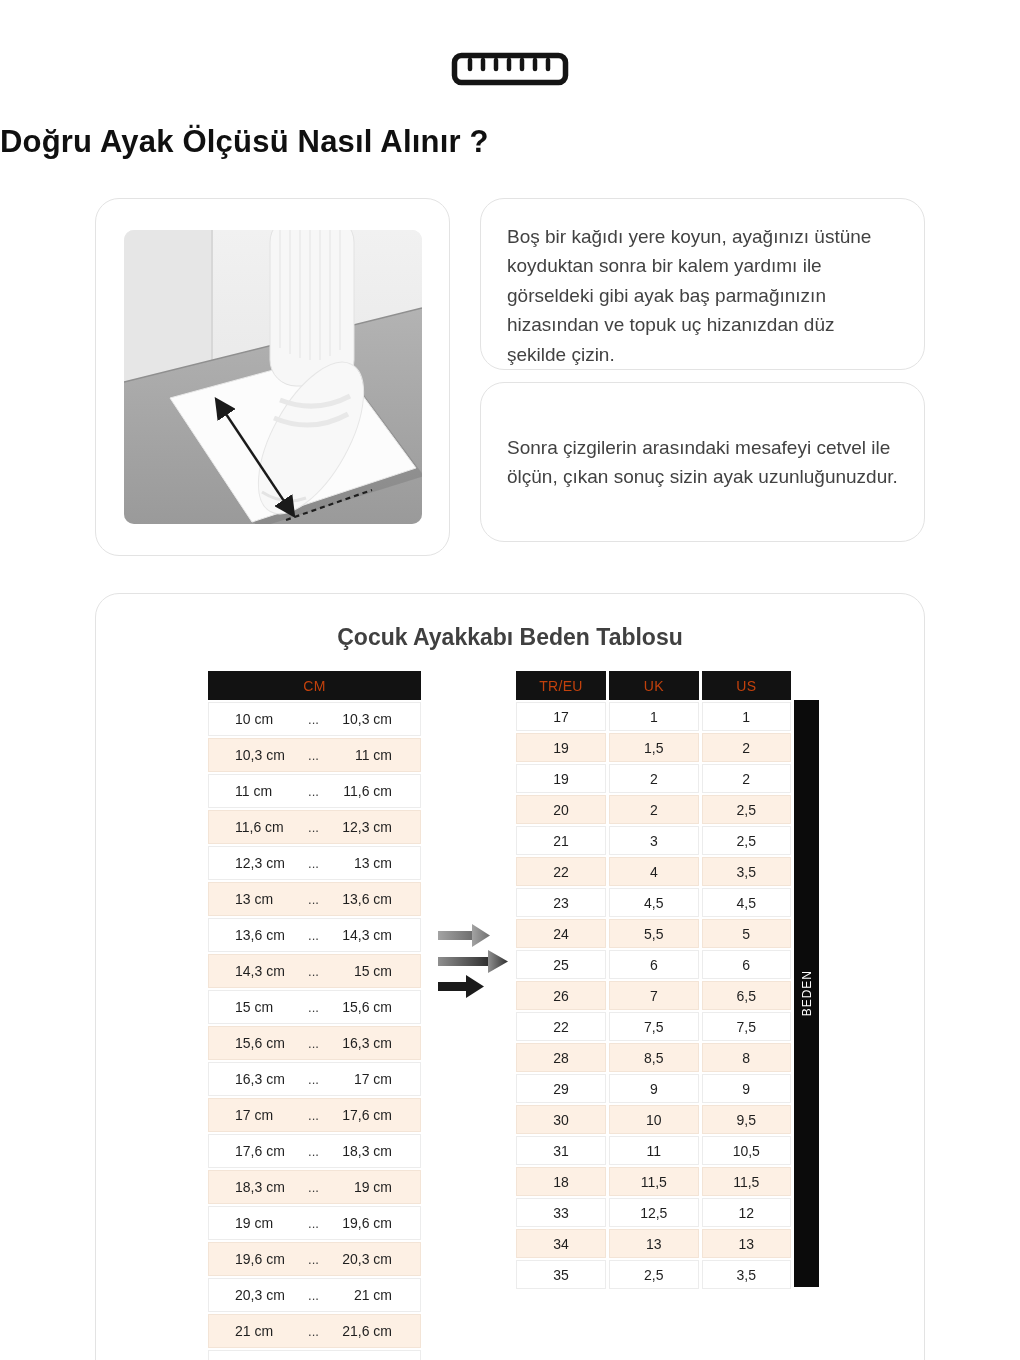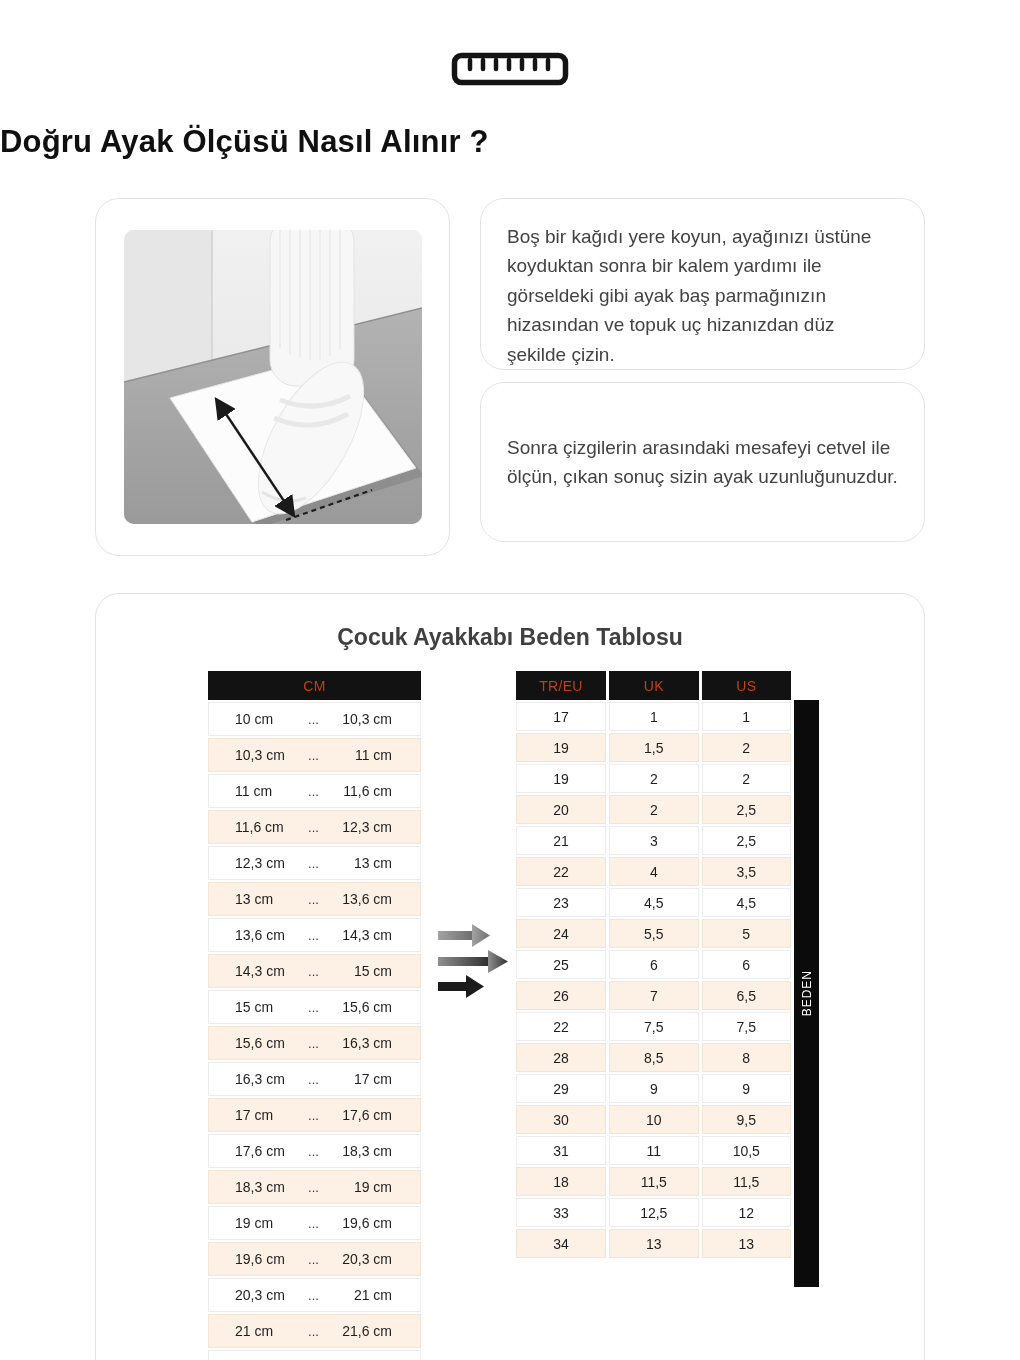--- a/index.html
+++ b/index.html
@@ -471,20 +471,25 @@
           <tr>
             <td>33</td>
             <td>12,5</td>
             <td>12</td>
           </tr>
           <tr class="alt">
             <td>34</td>
             <td>13</td>
             <td>13</td>
           </tr>
+          <tr>
+            <td>35</td>
+            <td>2,5</td>
+            <td>3,5</td>
+          </tr>
         </tbody>
     </table>
 
     <div class="beden-bar">
       <span>BEDEN</span>
     </div>
 
   </div>
 </div>
 

